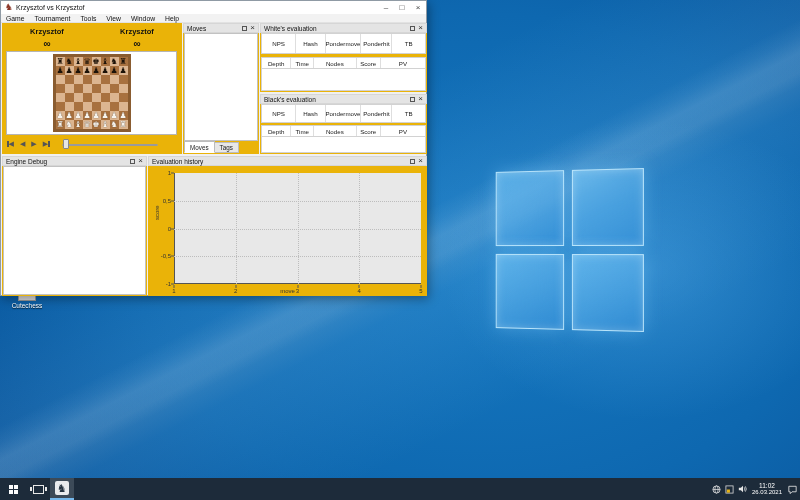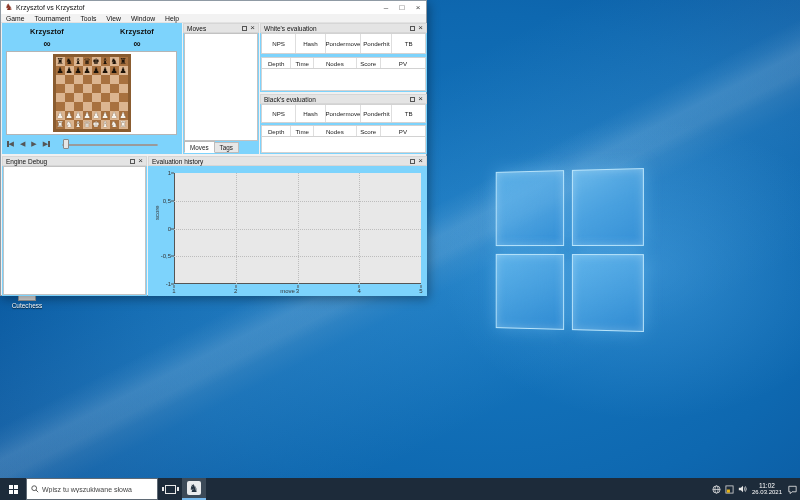--- a/index.html
+++ b/index.html
@@ -43,21 +43,21 @@
     font-family:"DejaVu Sans",sans-serif; }
   .titlebar .ttl { font-size:7px; color:#111; }
   .winbtns { margin-left:auto; display:flex; }
   .winbtn { width:16px; height:13px; font-size:8px; color:#444; display:flex;
     align-items:center; justify-content:center; }
   .menubar { position:absolute; left:0; top:13px; right:0; height:9px; background:#f2f2f2;
     display:flex; align-items:center; border-bottom:1px solid #e2e2e2; }
   .menu-item { font-size:6.8px; color:#111; padding:0 5px; }
 
   
-  .panel { position:absolute; background:#7dd3fc; }
+  .panel { position:absolute; background:#eab308; }
   .ptitle { position:absolute; left:0; top:0; right:0; height:10px; background:#e4e4e4;
     display:flex; align-items:center; padding:0 3px; border:1px solid #d6d6d6; }
   .ptitle .pt { font-size:6.5px; color:#111; }
   .pbtns { margin-left:auto; display:flex; align-items:center; gap:3px; }
   .float-ic { width:5px; height:5px; border:1px solid #555; background:transparent; }
   .close-ic { font-size:8px; line-height:6px; color:#333; }
 
   
   .gamepane { left:1px; top:22px; width:180px; height:131px; }
   .players { position:absolute; left:0; top:4px; width:100%; display:flex; }
@@ -479,27 +479,20 @@
 
   <div class="taskbar">
     <div class="startbtn">
       <div class="winflag">
         <div></div>
           <div></div>
           <div></div>
           <div></div>
       </div>
     </div>
-    <div class="searchbox">
-      <svg width="8" height="8" viewBox="0 0 10 10">
-        <circle cx="4" cy="4" r="3" fill="none" stroke="#555" stroke-width="1.2"></circle>
-        <line x1="6.3" y1="6.3" x2="9" y2="9" stroke="#555" stroke-width="1.2"></line>
-      </svg>
-      <input type="text" readonly="" placeholder="Wpisz tu wyszukiwane słowa" style="">
-    </div>
     <div class="tbicon">
       <div class="taskview"></div>
     </div>
     <div class="taskapp">
       <div class="tile">♞</div>
     </div>
 
     <div class="tray">
       <div class="trayic">
         <svg width="9" height="9" viewBox="0 0 10 10">

